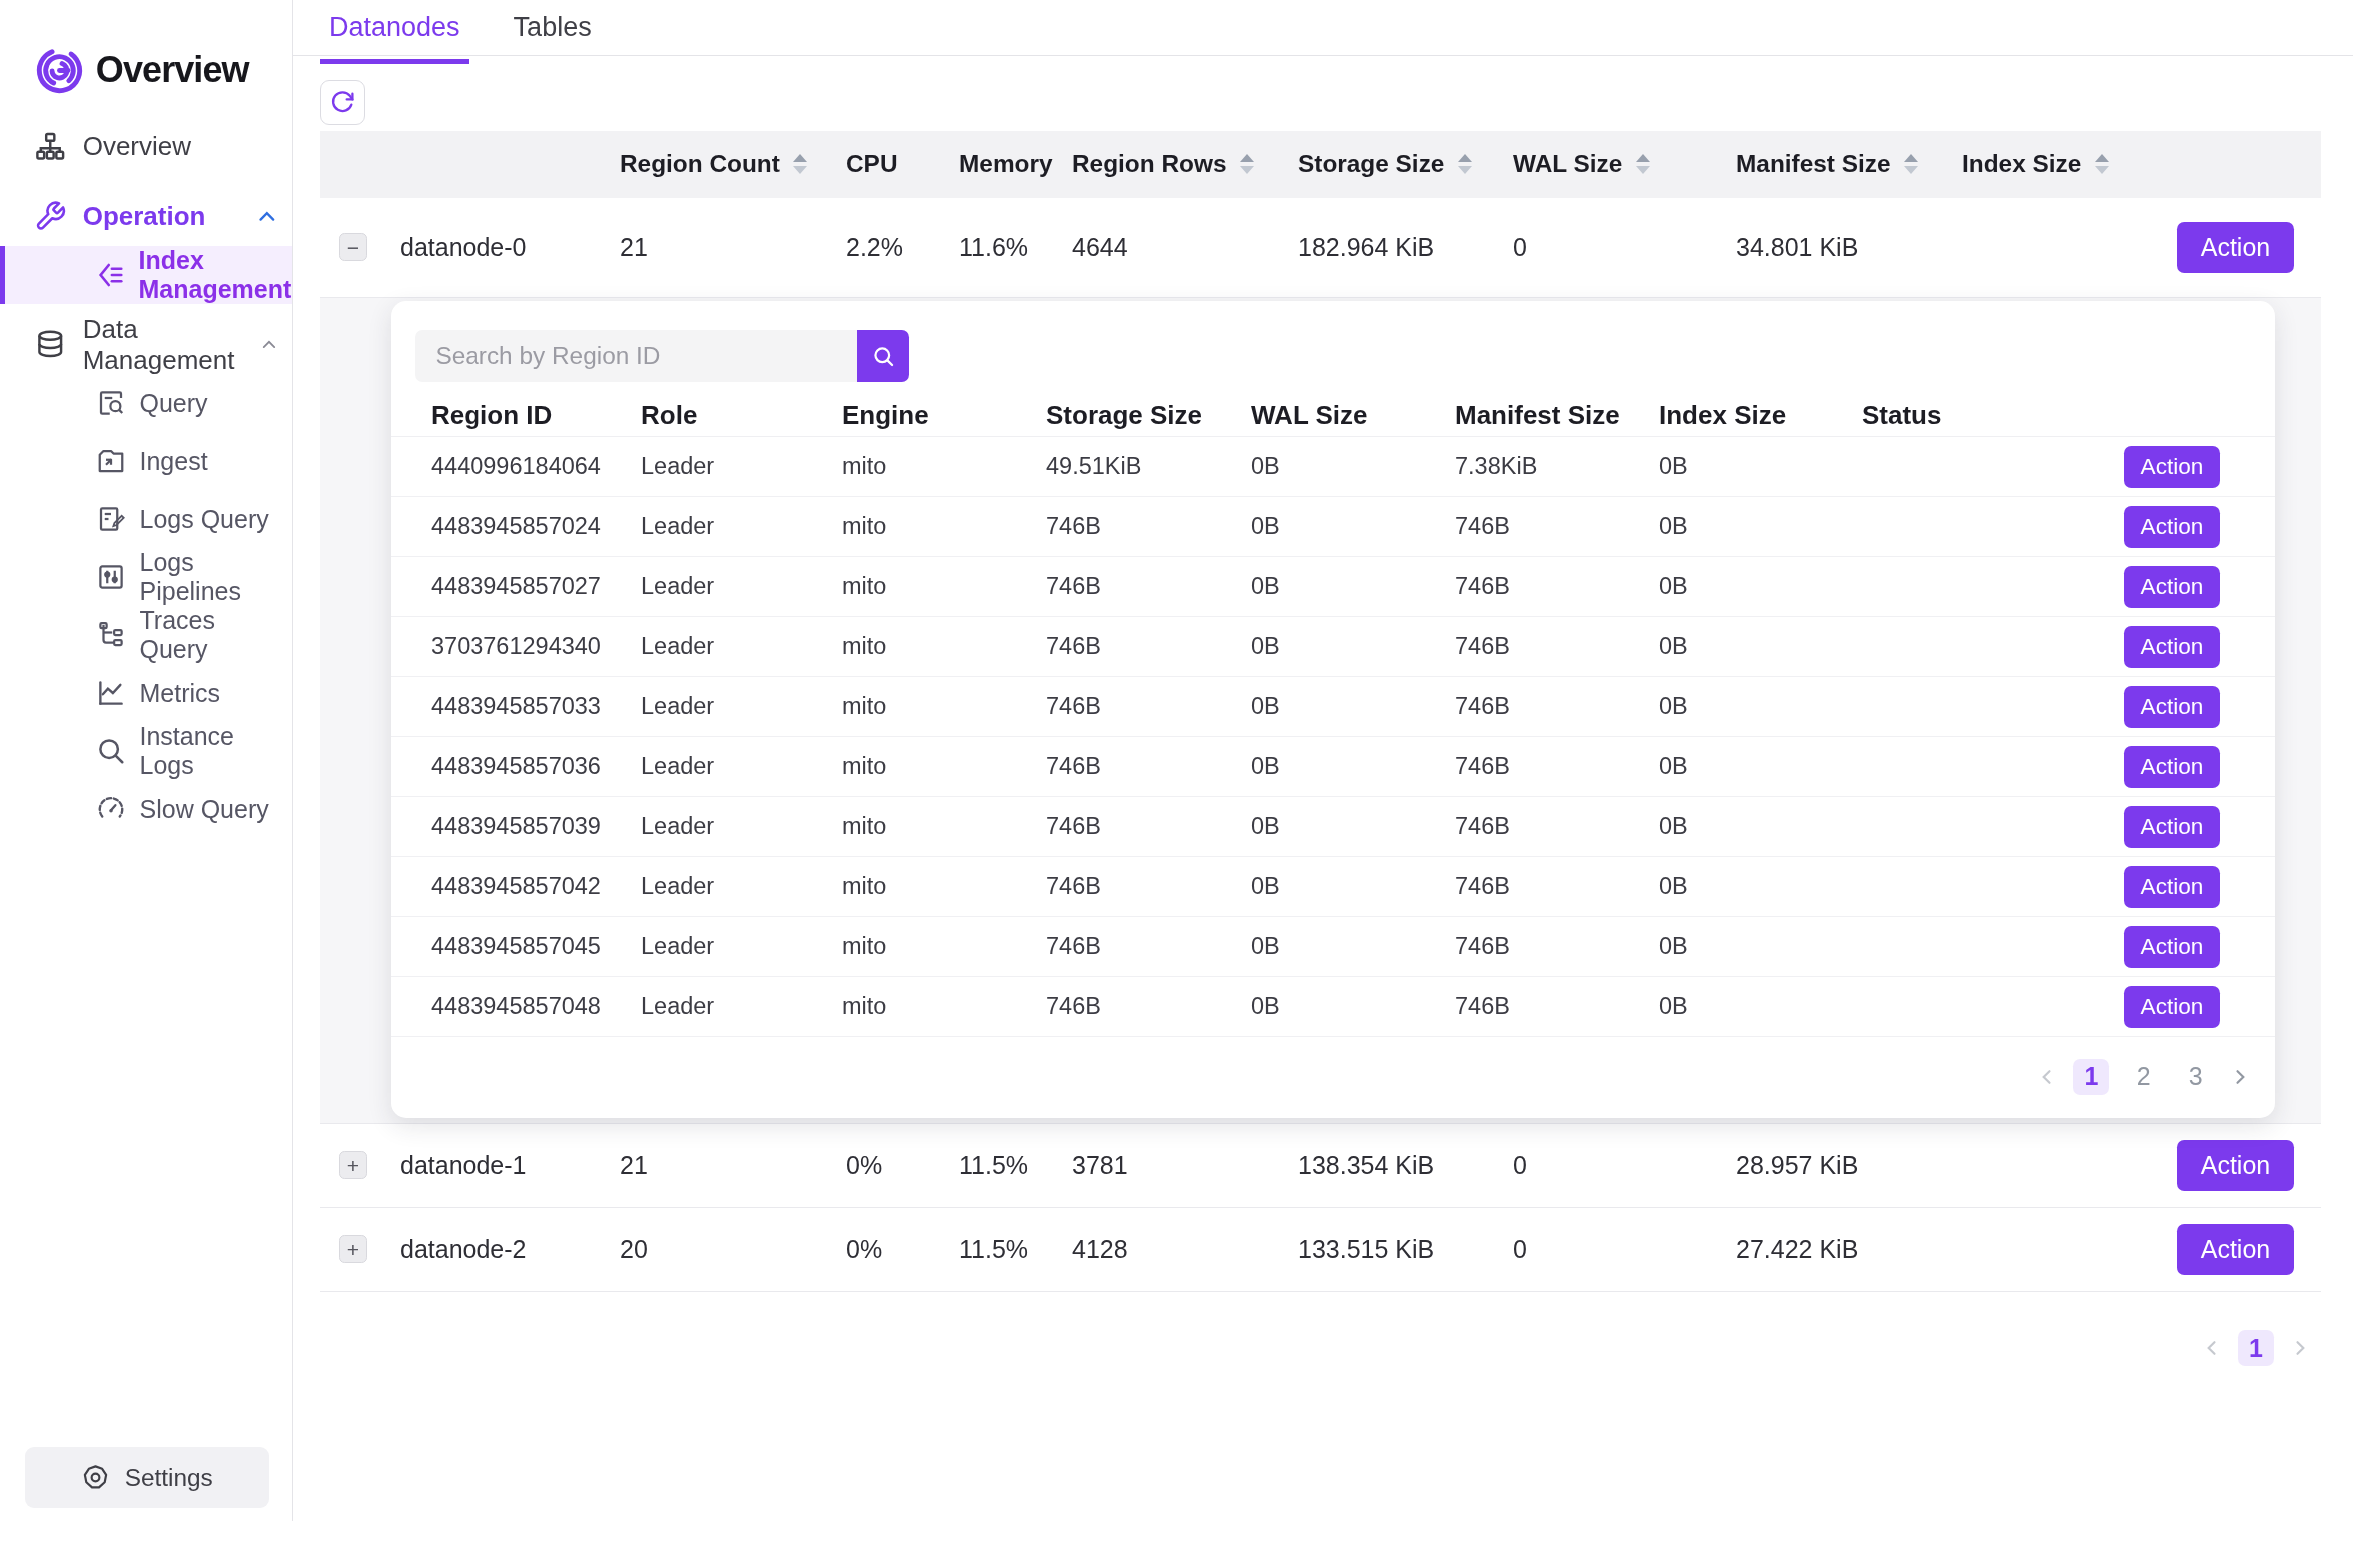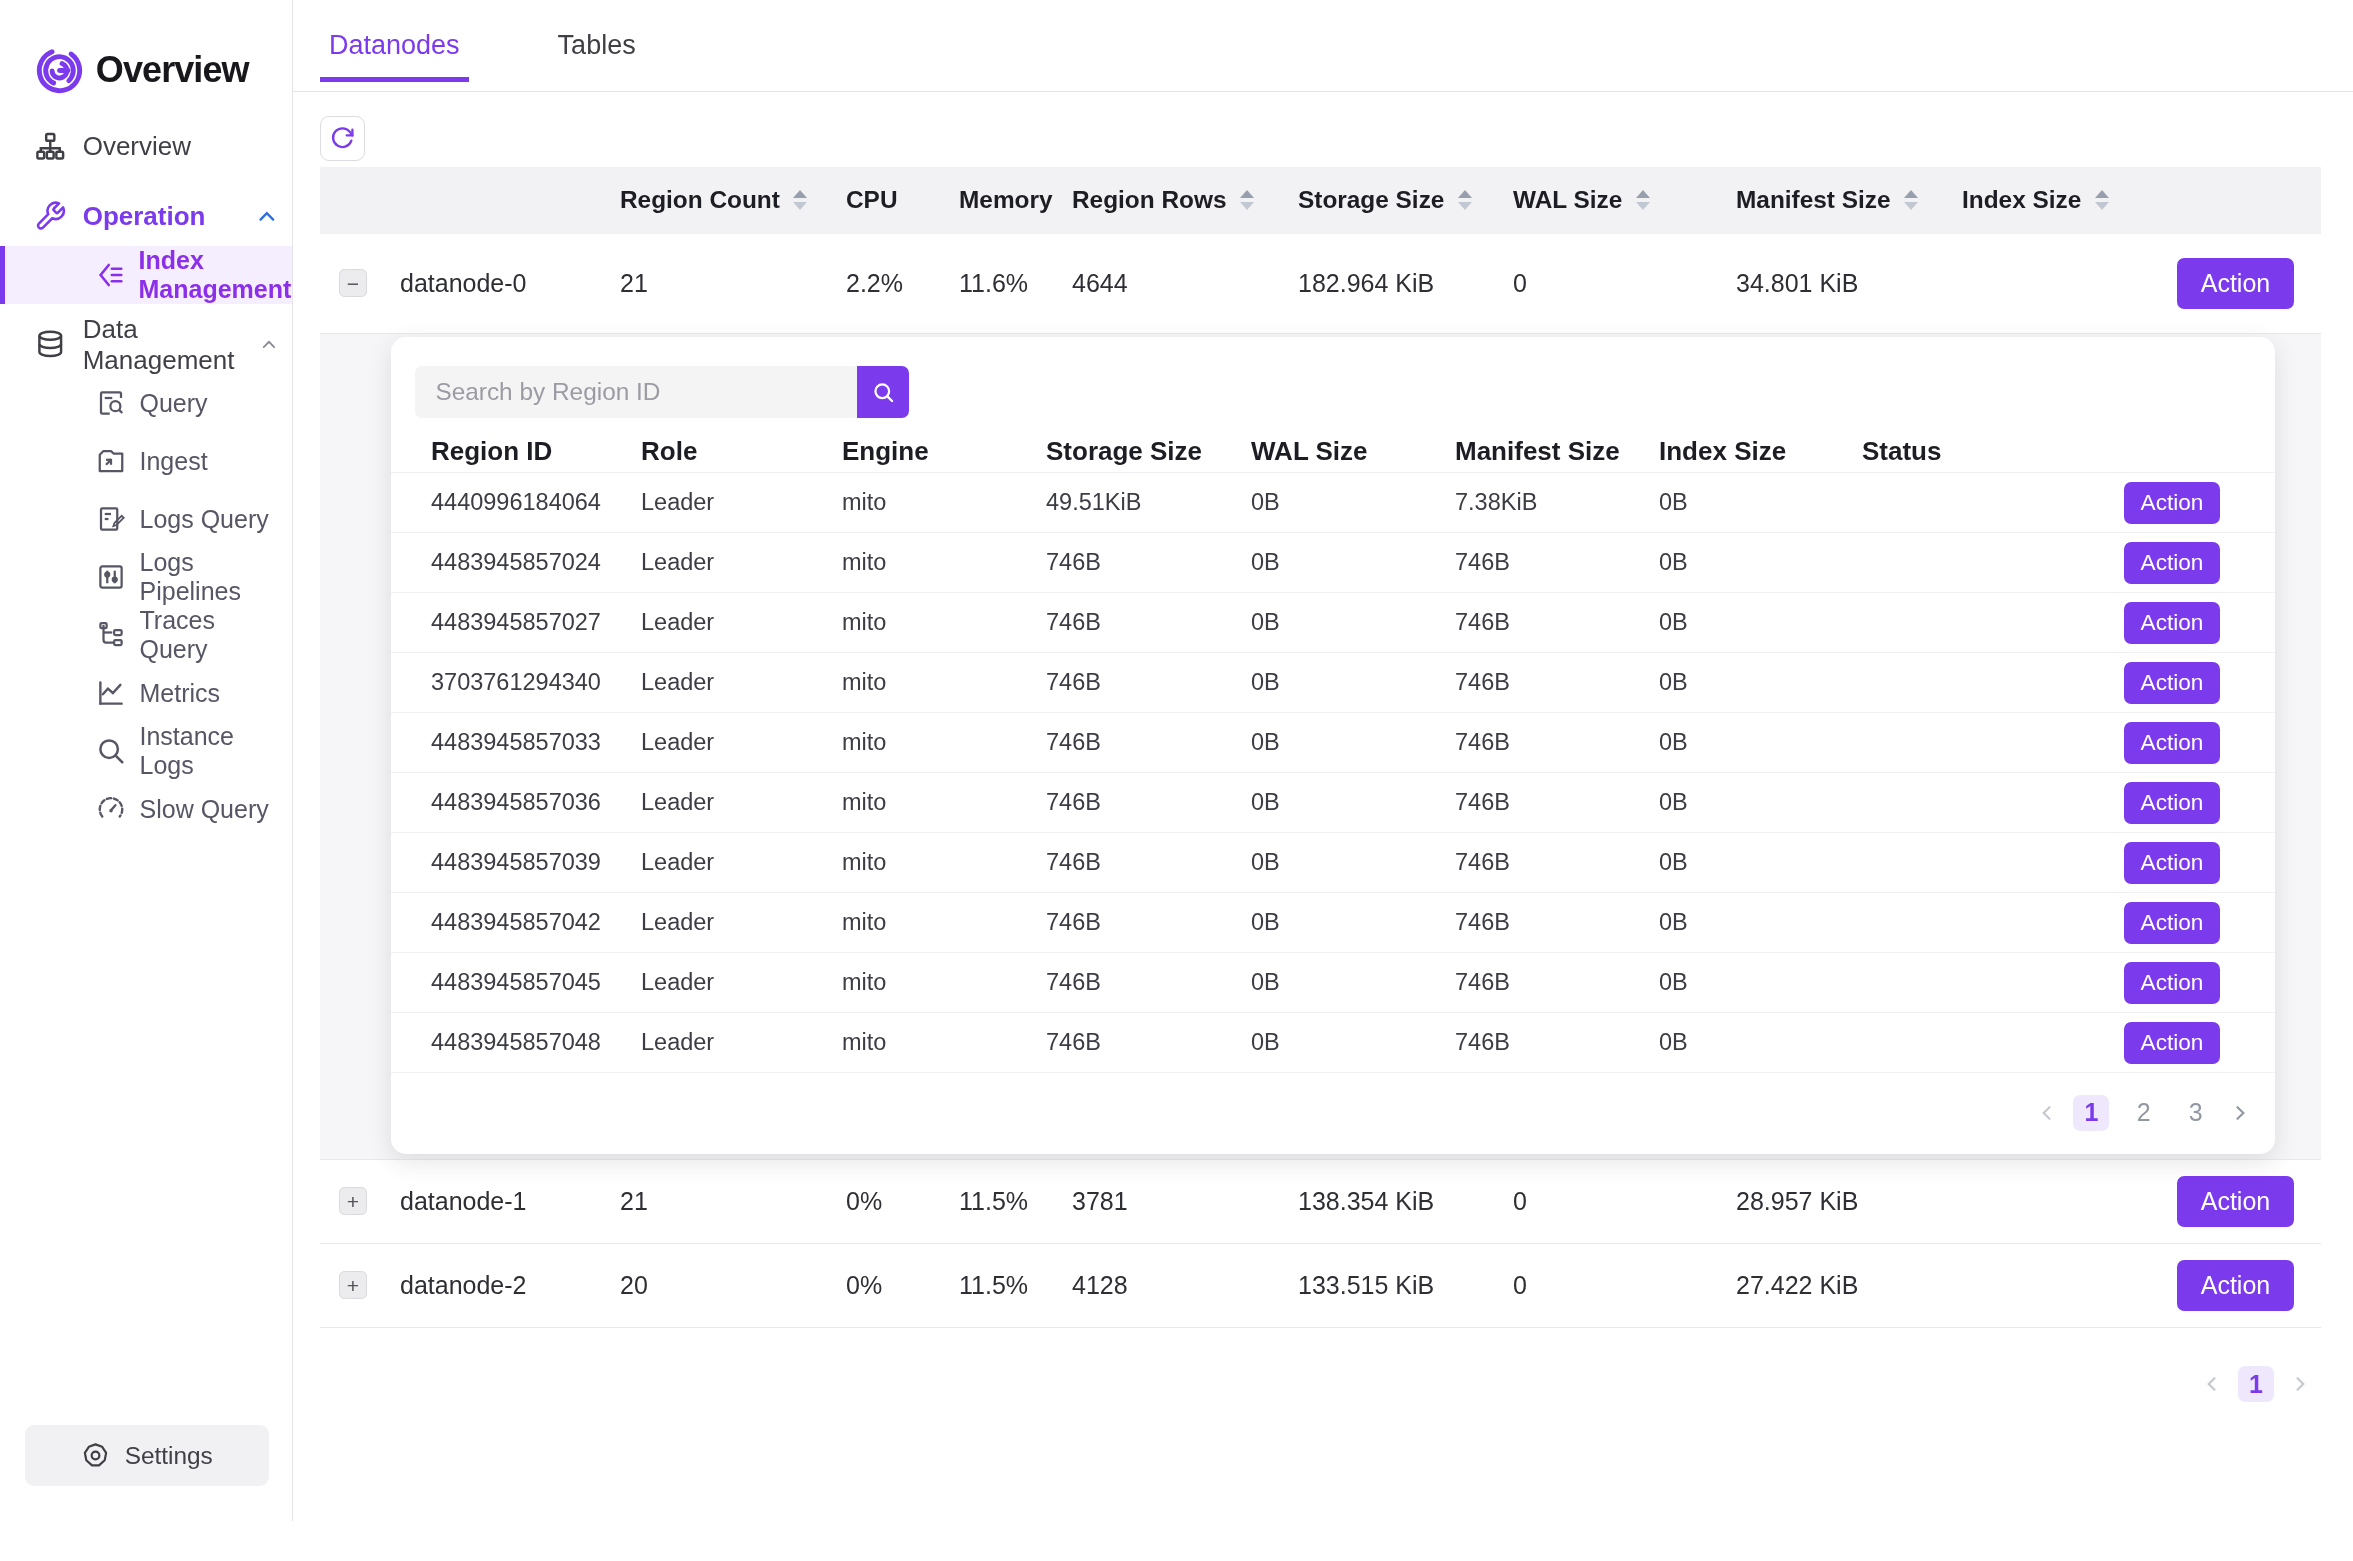--- a/index.html
+++ b/index.html
@@ -17,37 +17,37 @@
   .nav-item { display:flex; align-items:center; height:58px; padding:0 14.4px 0 34px;
     font-size:26px; color:#3f3f46; cursor:pointer; }
   .nav-item .nicon { width:32.5px; height:32.5px; margin-right:16.2px; flex:0 0 32.5px; }
   .nav-item.group { margin-top:12.6px; }
   .nav-item.sub { padding-left:96px; font-size:25px; color:#565664; }
   .nav-item.sub .nicon { width:30px; height:30px; flex:0 0 30px; margin-right:13.5px; }
   .nav-item.purple { color:#7c3aed; font-weight:bold; }
   .nav-item.active { background:#f5eefe; color:#8b30e8; font-weight:bold;
     border-left:5.4px solid #7c3aed; padding-left:90px; }
   .chev { margin-left:auto; width:21.7px; height:21.7px; }
-  .settings-btn { position:absolute; left:25px; bottom:35px; width:244px; height:61px;
+  .settings-btn { position:absolute; left:25px; bottom:13px; width:244px; height:61px;
     background:#f1f1f4; border:none; border-radius:9px; display:flex; align-items:center;
     justify-content:center; gap:14.4px; font-size:24.4px; color:#3f3f46; cursor:pointer;
     font-family:inherit; }
   .settings-btn svg { width:29px; height:29px; }
 
   
   .statusbar { position:absolute; left:0; bottom:0; width:2354px; height:41px; z-index:3;
     background:linear-gradient(90deg,#f1eef9 0%,#f6f4fc 35%,#fbfaff 70%,#f3f0fa 100%);
     display:flex; align-items:center; padding-left:23.5px; font-size:24.4px; color:#211a38; }
   .statusbar svg { width:24.4px; height:24.4px; margin-right:11.7px; }
   .status-url { font-weight:bold; margin-right:45px; }
 
   
   .main { position:absolute; left:293px; top:0; width:2060px; height:1521px; background:#fff; }
-  .tabbar { height:92px; border-bottom:0.9px solid #e4e4e8; display:flex; align-items:center;
-    padding-left:27px;gap:44px; }
+  .tabbar { height:56px; border-bottom:0.9px solid #e4e4e8; display:flex; align-items:center;
+    padding-left:27px; }
   .tab { position:relative; height:72px; display:flex; align-items:center; padding:0 9px;
     margin-right:36px; font-size:27px; color:#3f3f46; cursor:pointer; }
   .tab.active { color:#7c3aed; }
   .tab.active::after { content:""; position:absolute; left:0; right:0; bottom:0; height:4.5px;
     background:#7c3aed; }
   .content { position:relative; padding:24.4px 0 0 27px; }
   .refresh-btn { width:45px; height:45px; border:1.4px solid #dcdce2; border-radius:9px;
     background:#fff; display:flex; align-items:center; justify-content:center; cursor:pointer; }
   .refresh-btn svg { width:25px; height:25px; }
 

